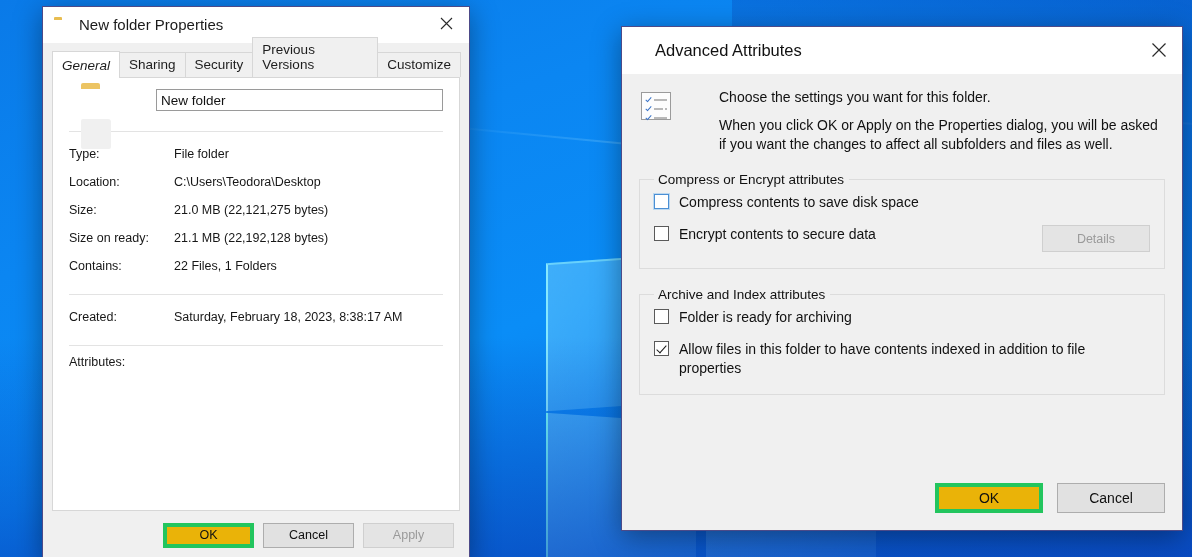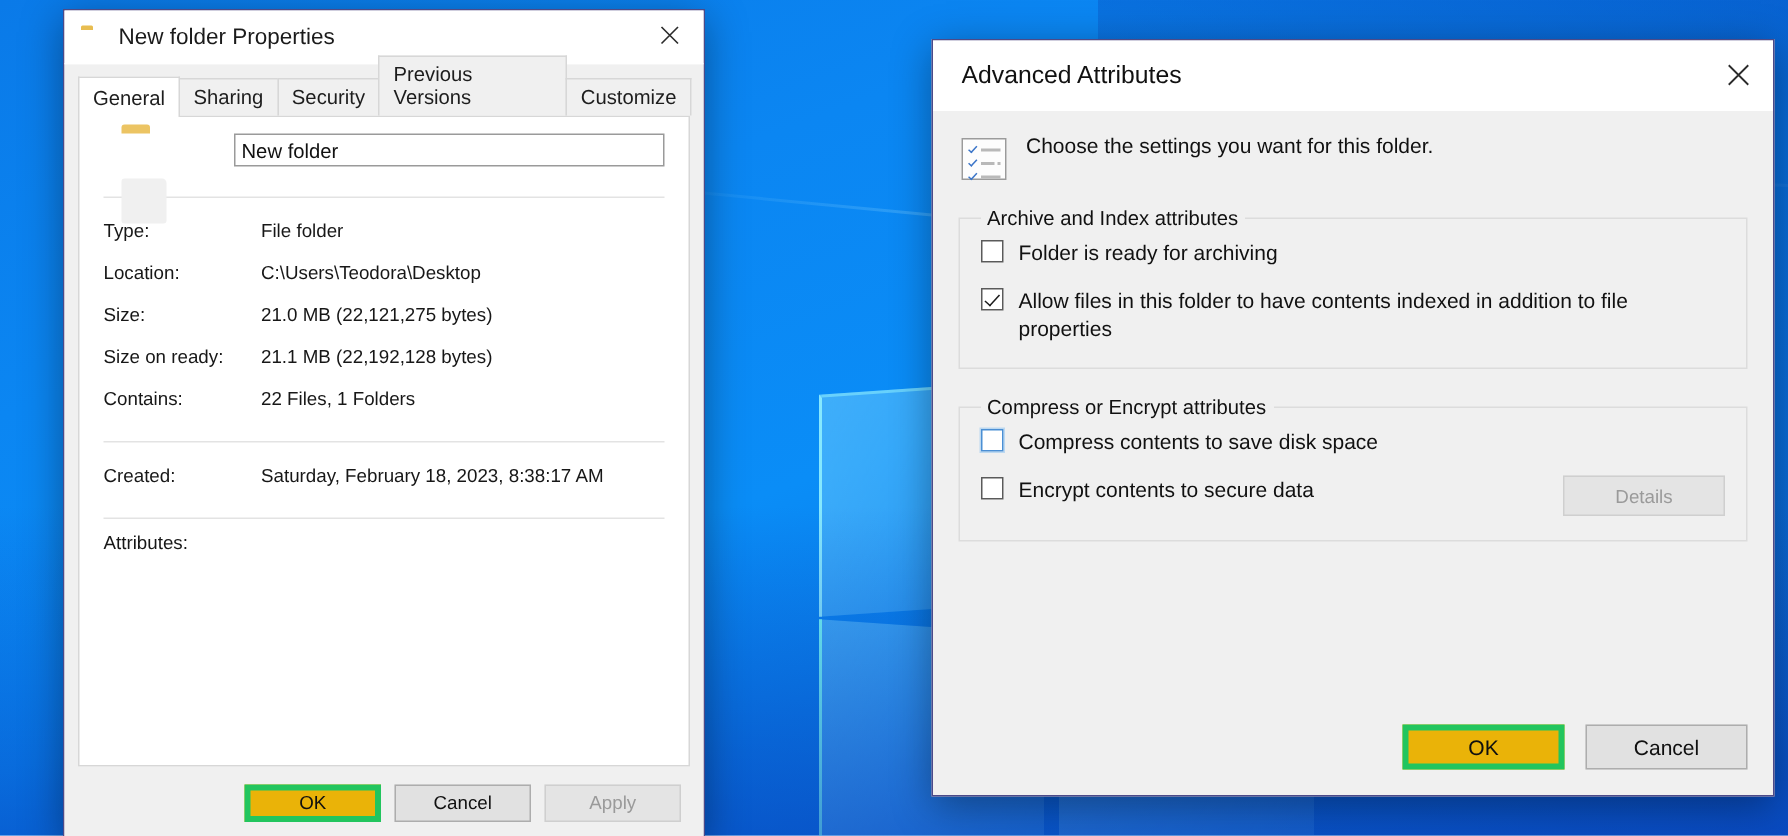--- a/index.html
+++ b/index.html
@@ -102,20 +102,21 @@
     background: #f0f0f0;
     margin-right: -1px;
     line-height: 15px;
   }
   .tab-item.active {
     background: #ffffff;
     border-color: #d7d7d7;
     padding-top: 6px;
     margin-bottom: -1px;
     position: relative;
+    font-style: italic;
   }
   .tabpage {
     background: #ffffff;
     border: 1px solid #d7d7d7;
     position: absolute;
     left: 9px; right: 9px; top: 34px; bottom: 48px;
     padding: 0 16px;
   }
 
   .name-row { display: flex; align-items: center; padding-top: 5px; }
@@ -186,26 +187,26 @@
     position: absolute; left: 9px; right: 9px; bottom: 0; height: 48px;
     display: flex; align-items: center; justify-content: flex-end;
     gap: 9px; padding-right: 6px;
   }
   .footer .btn { width: 91px; height: 25px; }
 
   
   #advanced {
     left: 621px; top: 26px; width: 562px; height: 505px;
   }
-  #advanced .titlebar { height: 47px; padding-left: 19px; }
+  #advanced .titlebar { height: 47px; padding-left: 33px; }
   #advanced .titlebar .title { font-size: 16.5px; color: #111; }
   #advanced .close-btn { width: 47px; height: 46px; }
   #advanced .content { padding: 14px 17px 0 17px; }
 
-  .desc-row { display: flex; align-items: flex-start; }
+  .desc-row { display: flex; align-items: flex-start; gap: 35px; }
   .list-icon {
     width: 30px; height: 28px; flex: 0 0 auto;
     border: 1px solid #9b9b9b; background: #fdfdfd;
     margin: 4px 13px 0 2px;
     position: relative; padding: 4px 3px;
   }
   .li-row { display: flex; align-items: center; margin-bottom: 3px; }
   .li-check { width: 6px; height: 6px; flex: 0 0 auto; position: relative; margin-right: 3px; }
   .li-check::after {
     content: ""; position: absolute; left: 2px; top: -1px;
@@ -375,50 +376,51 @@
             <span class="li-bar short"></span>
             <span class="li-bar" style="margin-left:2px"></span>
           </span>
         <span class="li-row">
             <span class="li-check"></span>
             <span class="li-bar"></span>
           </span>
       </span>
       <div class="desc-text">
         <p>Choose the settings you want for this folder.</p>
+        <p>When you click OK or Apply on the Properties dialog, you will be asked if you want the changes to affect all subfolders and files as well.</p>
       </div>
     </div>
-
-    <fieldset class="group">
-      <legend>Archive and Index attributes</legend>
-      <label class="cb-line">
-        <span class="cbox"></span>
-        <span class="cb-text">Folder is ready for archiving</span>
-      </label>
-      <label class="cb-line">
-        <span class="cbox checked"></span>
-        <span class="cb-text">Allow files in this folder to have contents indexed in addition to file properties</span>
-      </label>
-    </fieldset>
 
     <fieldset class="group">
       <legend>Compress or Encrypt attributes</legend>
       <label class="cb-line">
         <span class="cbox focus"></span>
         <span class="cb-text">Compress contents to save disk space</span>
       </label>
       <div class="cb-line encrypt-row">
         <label class="cb-line" style="margin:0">
           <span class="cbox"></span>
           <span class="cb-text">Encrypt contents to secure data</span>
         </label>
         <button class="btn disabled details-btn">Details</button>
       </div>
     </fieldset>
 
+    <fieldset class="group">
+      <legend>Archive and Index attributes</legend>
+      <label class="cb-line">
+        <span class="cbox"></span>
+        <span class="cb-text">Folder is ready for archiving</span>
+      </label>
+      <label class="cb-line">
+        <span class="cbox checked"></span>
+        <span class="cb-text">Allow files in this folder to have contents indexed in addition to file properties</span>
+      </label>
+    </fieldset>
+
   </div>
 
   <div class="footer2">
     <button class="btn default">OK</button>
     <button class="btn">Cancel</button>
   </div>
 
 </div>
 
 </body></html>

